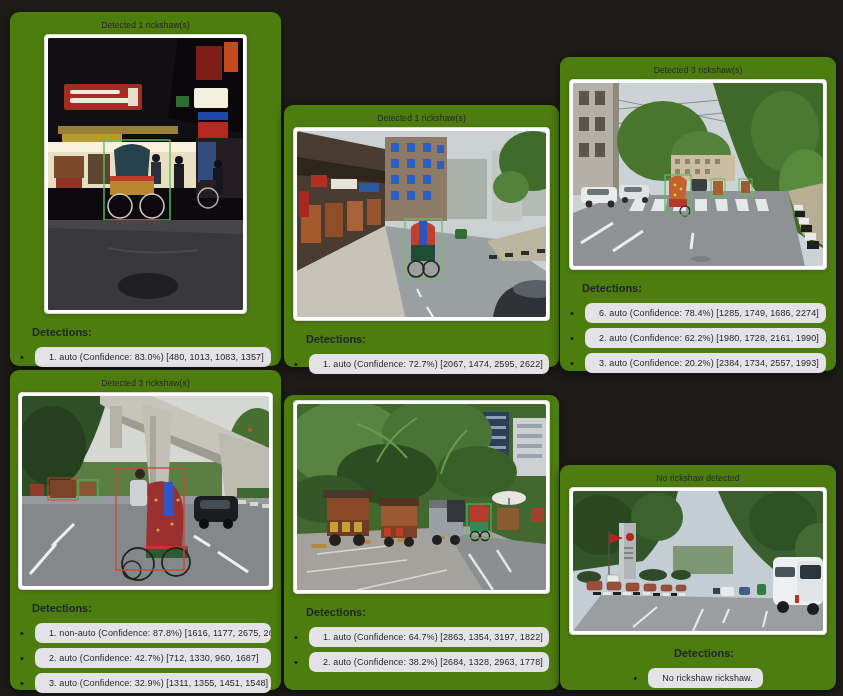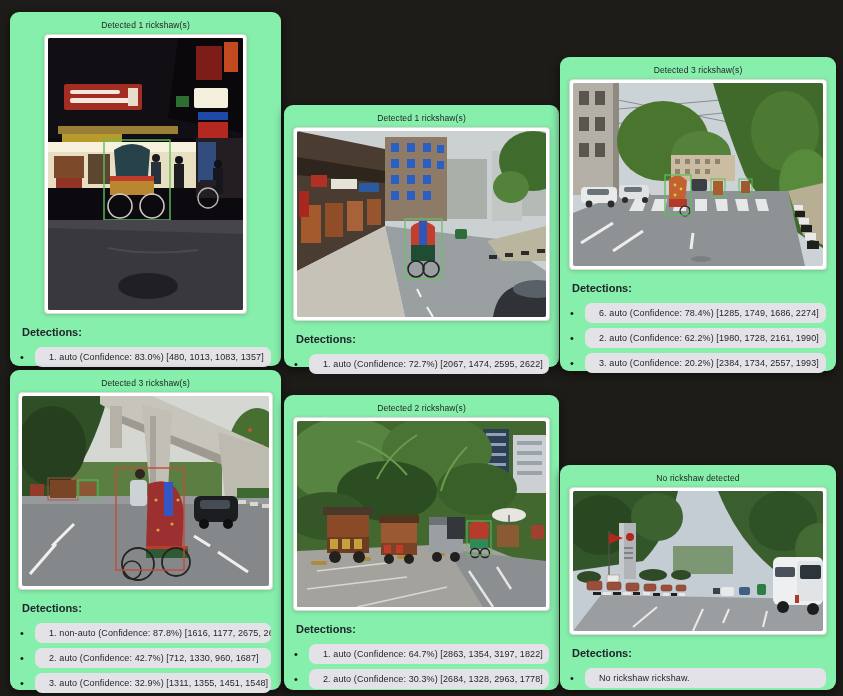--- a/index.html
+++ b/index.html
@@ -2,54 +2,54 @@
 <html><head>
 <meta charset="utf-8">
 <style>
   html,body{margin:0;padding:0;background:#141310;}
   .stage{
     position:relative;width:843px;height:696px;overflow:hidden;
     background:#1d1c18;
     font-family:"Liberation Sans","DejaVu Sans",sans-serif;
   }
   .panel{
-    position:absolute;background:#86efac;border-radius:9px;
+    position:absolute;background:#4d7c0f;border-radius:9px;
     box-shadow:0 3px 10px rgba(0,0,0,.55);
     padding:5px 10px 8px;box-sizing:border-box;
     display:flex;flex-direction:column;
   }
   .panel-title{
     text-align:center;font-size:8.5px;color:#262626;
     margin:3px 0 4px;letter-spacing:.1px;flex:0 0 auto;
   }
   .photo-frame{
     background:#ffffff;border:1px solid #dddcd8;border-radius:4px;
     padding:3px;align-self:center;box-shadow:0 1px 4px rgba(0,0,0,.18);
     flex:0 0 auto;line-height:0;
   }
   .photo-frame svg{display:block;border-radius:2px;}
   .det-label{
     font-size:11px;font-weight:bold;color:#20242c;
-    margin:12px 0 4px 2px;flex:0 0 auto;
+    margin:12px 0 4px 12px;flex:0 0 auto;
   }
   ul.det-list{list-style:none;margin:0;padding:0;}
   li.det-item{display:flex;align-items:center;gap:9px;margin:5px 0;}
   li.det-item .dot{color:#111;font-size:11px;width:6px;flex:0 0 auto;line-height:1;}
   li.det-item .pill{
     flex:1;background:#e3e3e7;border-radius:7px;
     padding:5px 10px 5px 14px;font-size:9px;color:#24242a;
     letter-spacing:.1px;white-space:nowrap;overflow:hidden;
   }
   
   #p0{left:10px;top:12px;width:271px;height:354px;}
   #p1{left:284px;top:105px;width:275px;height:262px;}
   #p2{left:560px;top:57px;width:276px;height:314px;}
   #p3{left:10px;top:370px;width:271px;height:320px;}
   #p4{left:284px;top:395px;width:275px;height:295px;}
-  #p5{left:560px;top:465px;width:276px;height:225px;}
+  #p5{left:560px;top:465px;width:276px;height:225px;align-items:center;}
 </style>
 </head>
 <body>
 
 <div class="stage">
 
   <div class="panel" id="p0">
     <div class="panel-title">Detected 1 rickshaw(s)</div>
     <div class="photo-frame">
       <svg width="195" height="272" viewBox="0 0 195 272">
@@ -357,21 +357,20 @@
           <span class="pill">2. auto (Confidence: 42.7%) [712, 1330, 960, 1687]</span>
         </li>
         <li class="det-item">
           <span class="dot">•</span>
           <span class="pill">3. auto (Confidence: 32.9%) [1311, 1355, 1451, 1548]</span>
         </li>
       </ul>
   </div>
 
   <div class="panel" id="p4">
-    <div class="panel-title">Detected 2 rickshaw(s)</div>
     <div class="photo-frame">
       <svg width="249" height="186" viewBox="0 0 249 186">
         <rect width="249" height="186" fill="#42682f"></rect>
         <rect x="186" y="8" width="26" height="66" fill="#2d3f55"></rect>
         <g fill="#8fa0b5">
             <rect x="189" y="12" width="20" height="3"></rect>
             <rect x="189" y="22" width="20" height="3"></rect>
             <rect x="189" y="32" width="20" height="3"></rect>
             <rect x="189" y="42" width="20" height="3"></rect>
           </g>
@@ -445,21 +444,21 @@
       </svg>
     </div>
     <div class="det-label">Detections:</div>
     <ul class="det-list">
         <li class="det-item">
           <span class="dot">•</span>
           <span class="pill">1. auto (Confidence: 64.7%) [2863, 1354, 3197, 1822]</span>
         </li>
         <li class="det-item">
           <span class="dot">•</span>
-          <span class="pill">2. auto (Confidence: 30.3%) [2684, 1328, 2963, 1778]</span>
+          <span class="pill">2. auto (Confidence: 38.2%) [2684, 1328, 2963, 1778]</span>
         </li>
       </ul>
   </div>
 
   <div class="panel" id="p5">
     <div class="panel-title">No rickshaw detected</div>
     <div class="photo-frame">
       <svg width="250" height="140" viewBox="0 0 250 140">
         <rect width="250" height="140" fill="#c4cdd3"></rect>
         <rect x="100" y="55" width="60" height="28" fill="#7d9674"></rect>

